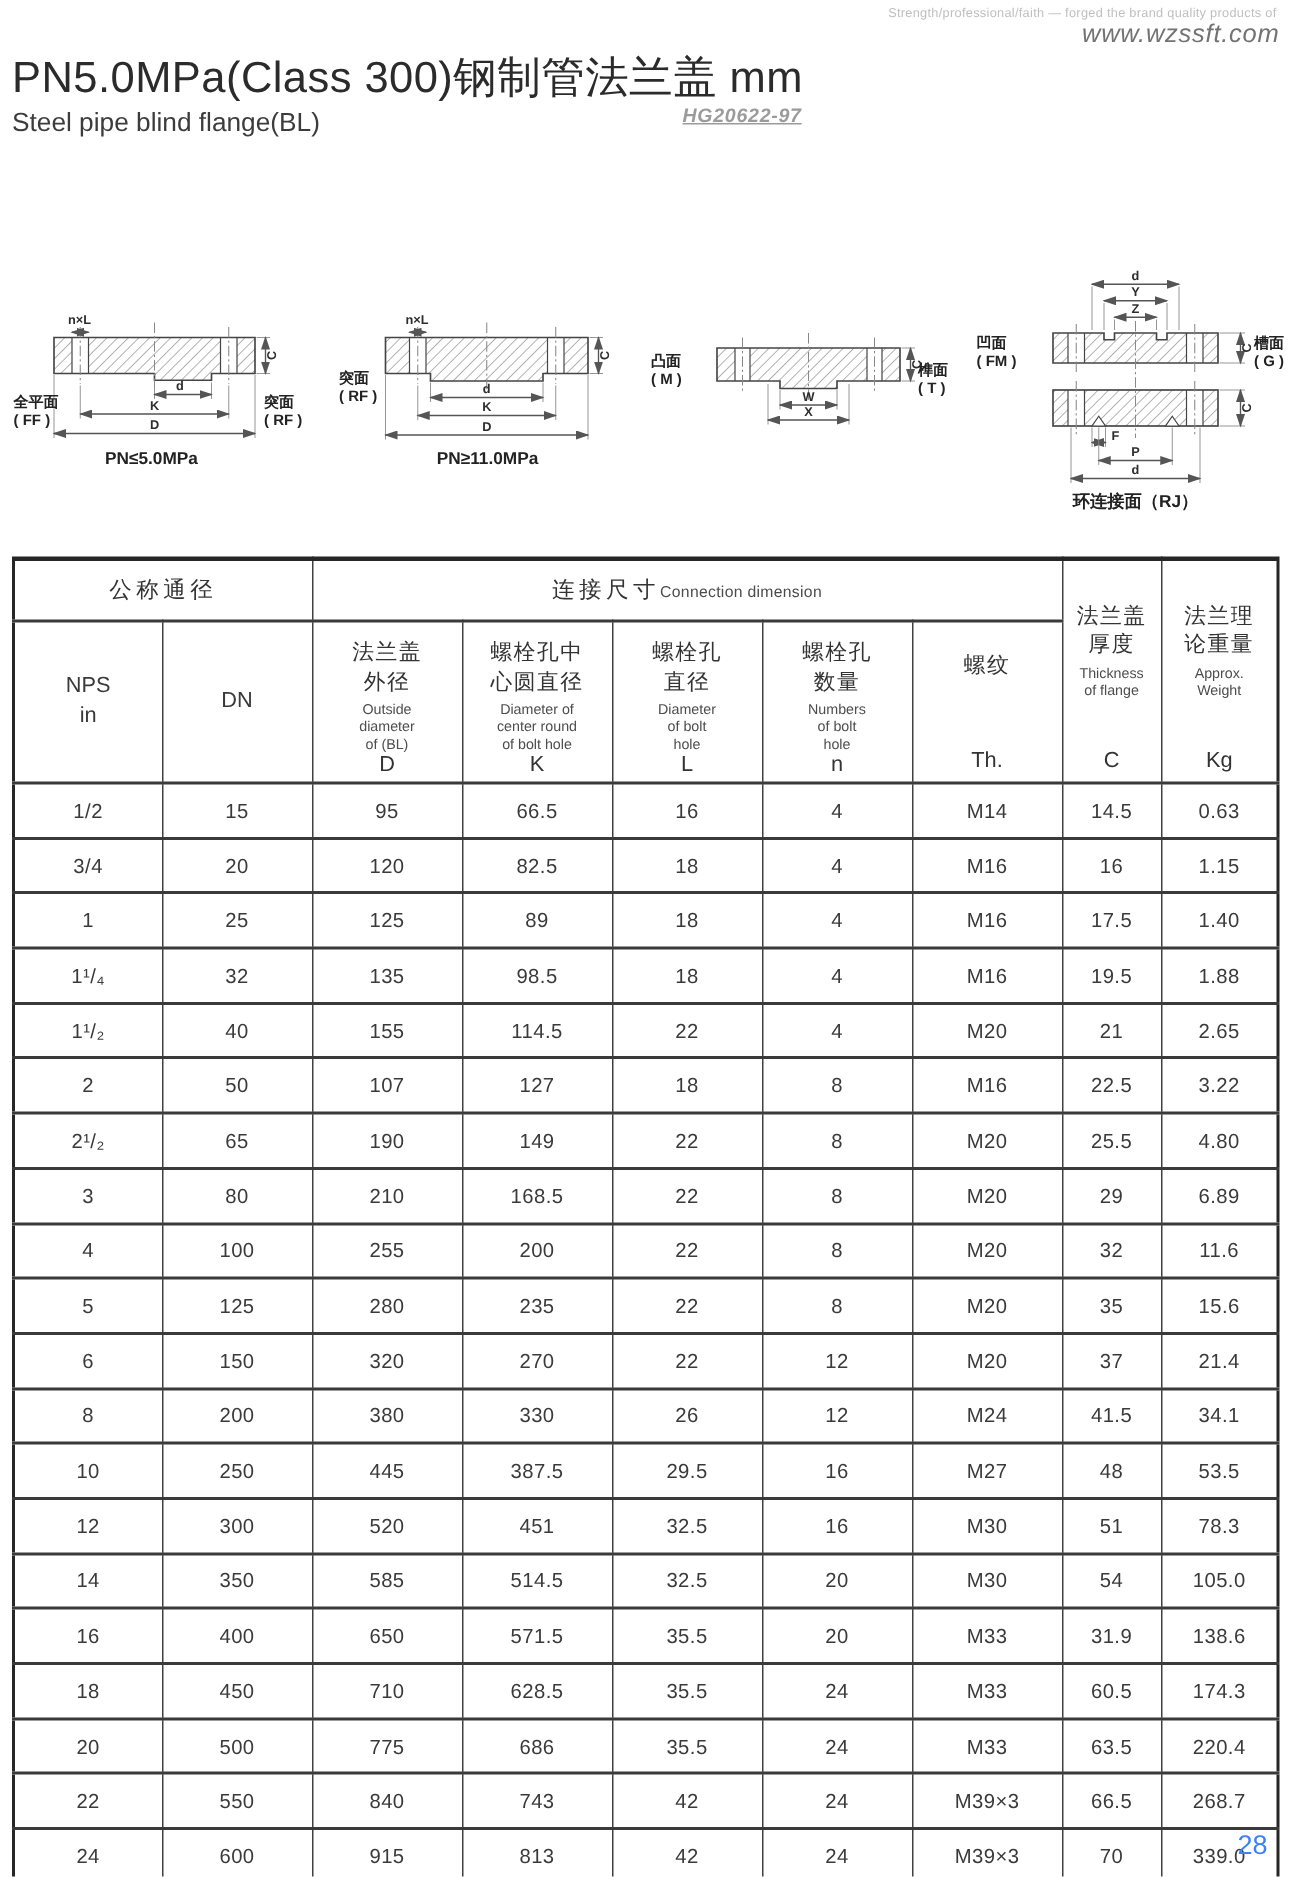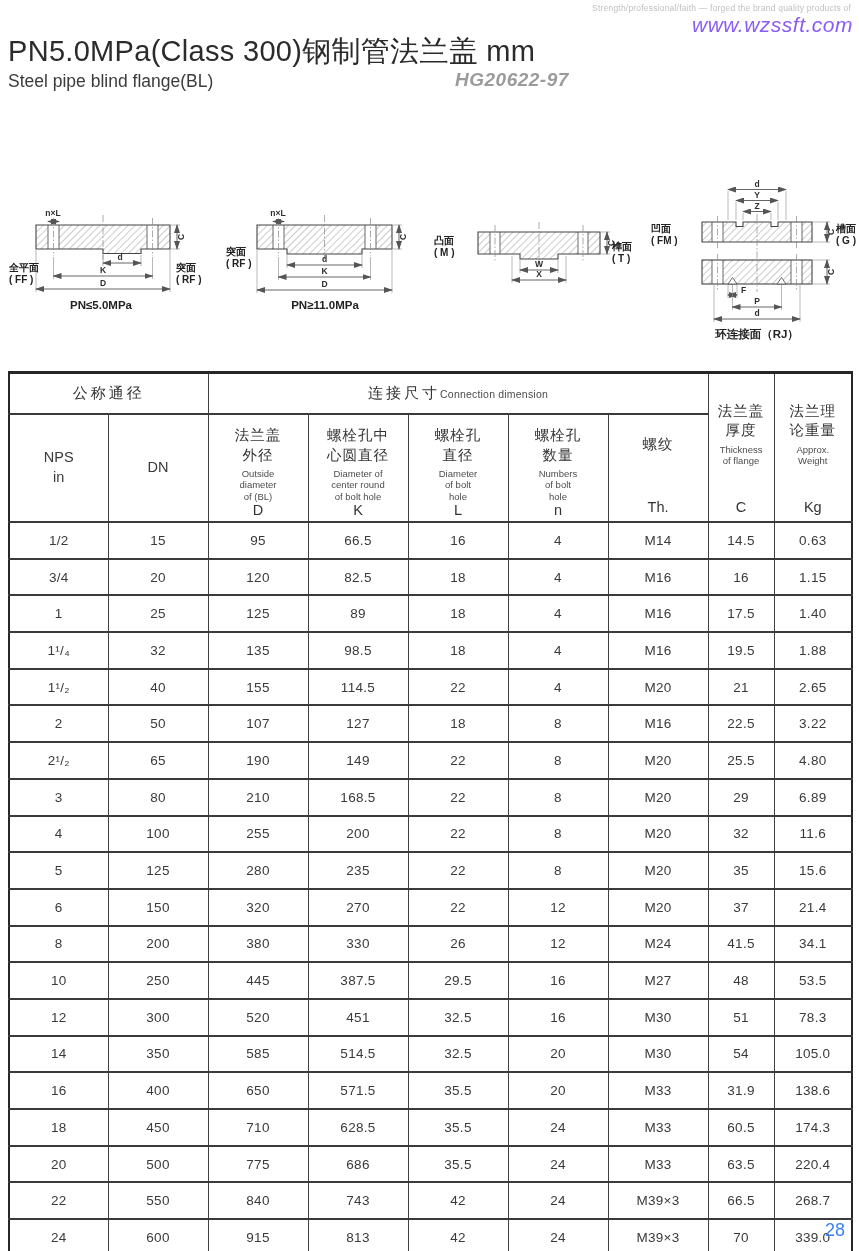--- a/index.html
+++ b/index.html
@@ -1,24 +1,24 @@
 <!DOCTYPE html>
 <html><head>
 <meta charset="utf-8">
 <style>
   html,body{margin:0;padding:0;background:#ffffff;}
   body{width:859px;height:1251px;position:relative;
        font-family:"Liberation Sans","DejaVu Sans",sans-serif;color:#333;}
 
   
   .tagline{position:absolute;top:3px;right:8px;font-size:8.5px;color:#bfbfbf;letter-spacing:.2px;}
-  .website{position:absolute;top:13px;right:6px;font-size:21px;font-style:italic;color:#8b5cf6;font-weight:500;letter-spacing:.5px;}
+  .website{position:absolute;top:13px;right:6px;font-size:17px;font-style:italic;color:#737373;font-weight:500;letter-spacing:.5px;}
   .title{position:absolute;top:32px;left:8px;font-size:29px;color:#2b2b2b;letter-spacing:.3px;white-space:nowrap;}
   .sub-en{position:absolute;top:71px;left:8px;font-size:17.5px;color:#3c3c3c;}
-  .hg-code{position:absolute;top:69px;left:455px;font-size:19px;font-style:italic;font-weight:bold;color:#9b9b9b;letter-spacing:.5px;}
+  .hg-code{position:absolute;top:69px;left:455px;font-size:13px;font-style:italic;font-weight:bold;color:#9b9b9b;letter-spacing:.5px;text-decoration:underline;}
   .page-num{position:absolute;top:1220px;right:14px;font-size:18px;color:#3b82f6;}
 
   
   .drawing{position:absolute;}
   .d1{left:8px;top:175px;}
   .d2{left:225px;top:175px;}
   .d3{left:432px;top:178px;}
   .d4{left:650px;top:172px;}
   .out{stroke:#444;stroke-width:1.1;fill:none;}
   .ed{stroke:#444;stroke-width:.8;}

